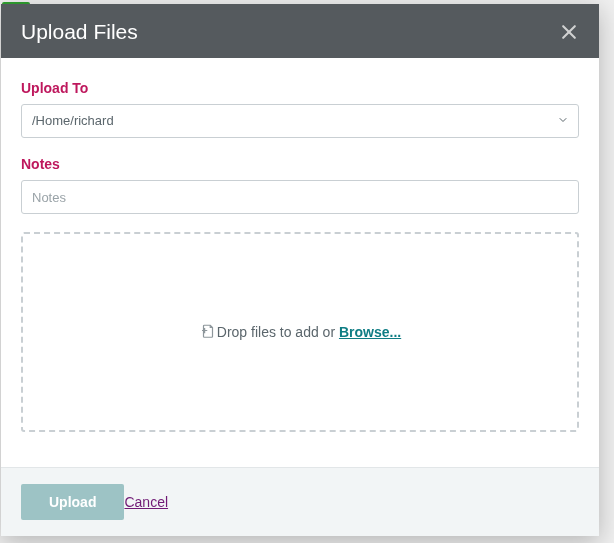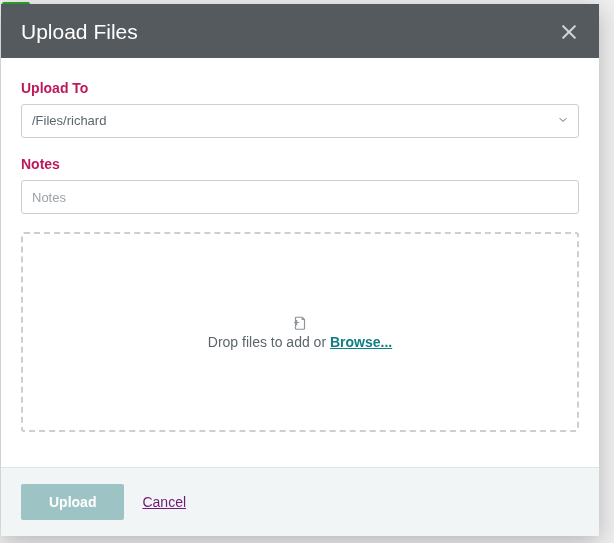--- a/index.html
+++ b/index.html
@@ -104,40 +104,38 @@
     display: flex;
     align-items: center;
     justify-content: center;
     color: #5b666c;
     font-size: 14px;
     margin-top: 4px;
   }
   .dropzone-inner {
     display: flex;
     align-items: center;
-    flex-direction: column;
   }
   .file-add-icon {
     width: 18px; height: 20px;
     color: #8d969b;
   }
   .file-add-icon svg { width: 100%; height: 100%; display: block; }
   .browse-link {
     color: #0f7d84;
     font-weight: 700;
     text-decoration: underline;
     cursor: pointer;
   }
   .modal-footer {
     border-top: 1px solid #e2e6e8;
     background: #f2f5f6;
     padding: 16px 20px;
     display: flex;
     align-items: center;
-    gap: 18px;
   }
   .btn-primary {
     background: #9dc3c5;
     color: #ffffff;
     border: none;
     border-radius: 2px;
     padding: 10px 28px;
     font-size: 14px;
     font-weight: 600;
     cursor: pointer;
@@ -165,21 +163,21 @@
         <line x1="19" y1="5" x2="5" y2="19"></line>
       </svg>
     </div>
   </div>
 
   <div class="modal-body">
 
     <div class="field">
       <label class="field-label">Upload To</label>
       <div class="select-wrap">
-        <div class="select-input">/Files/richard</div>
+        <div class="select-input">/Home/richard</div>
         <span class="select-caret">
           <svg width="12" height="12" viewBox="0 0 24 24" fill="none" stroke="#5b666c" stroke-width="2" stroke-linecap="round" stroke-linejoin="round">
             <polyline points="6 9 12 15 18 9"></polyline>
           </svg>
         </span>
       </div>
     </div>
 
     <div class="field">
       <label class="field-label">Notes</label>

